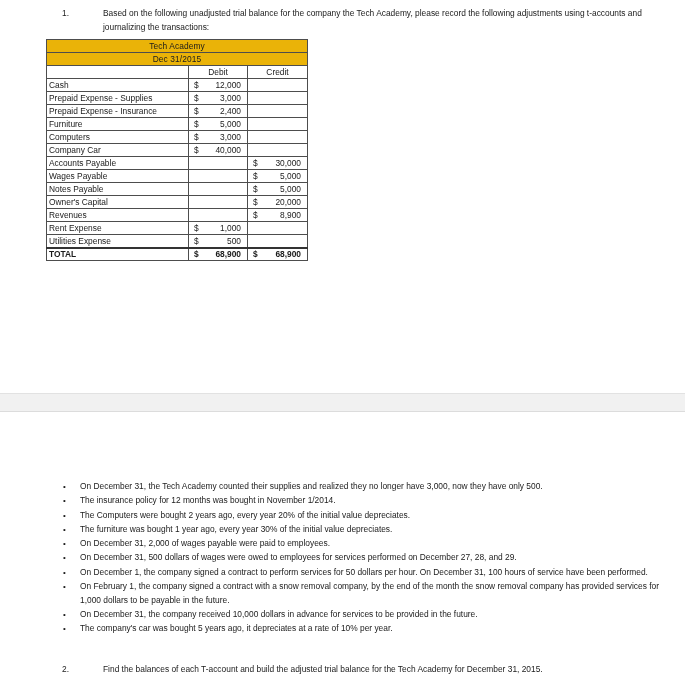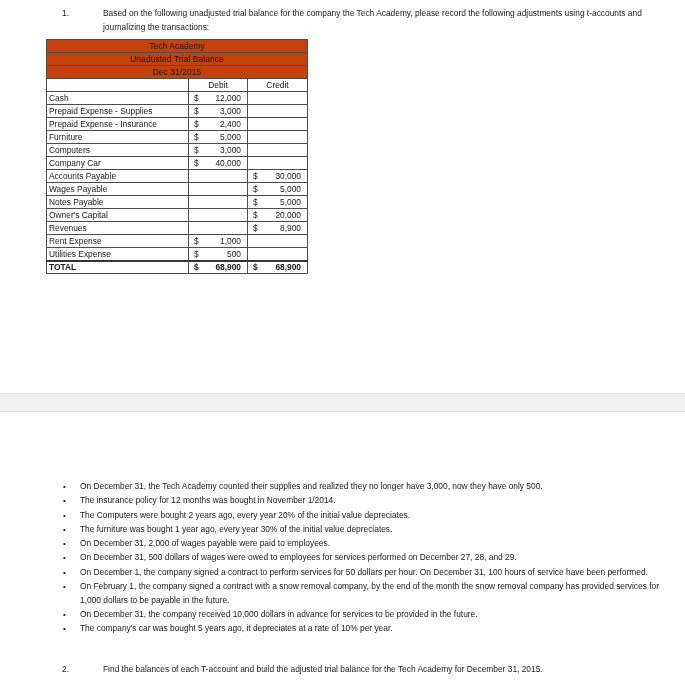--- a/index.html
+++ b/index.html
@@ -71,21 +71,21 @@
     padding: 0 2px;
     font-weight: normal;
     vertical-align: middle;
     box-sizing: border-box;
   }
   .col-acct { width: 142px; }
   .col-dr   { width: 59px; }
   .col-cr   { width: 60px; }
 
   .hdr-band td {
-    background: #c2410c;
+    background: #eab308;
     text-align: center;
     font-weight: bold;
     letter-spacing: .1px;
   }
   .colhead td {
     text-align: center;
     font-weight: bold;
   }
   .colhead td.blank { border-right: 1px solid #4d4d4d; }
 
@@ -163,23 +163,20 @@
       <colgroup>
         <col class="col-acct">
           <col class="col-dr">
           <col class="col-cr">
       </colgroup>
       <tbody>
         <tr class="hdr-band">
           <td colspan="3">Tech Academy</td>
         </tr>
         <tr class="hdr-band">
-          <td colspan="3">Unadusted Trial Balance</td>
-        </tr>
-        <tr class="hdr-band">
           <td colspan="3">Dec 31/2015</td>
         </tr>
         <tr class="colhead">
           <td class="blank"></td>
           <td>Debit</td>
           <td>Credit</td>
         </tr>
       <tr>
             <td class="acct">Cash</td>
             <td class="money">

